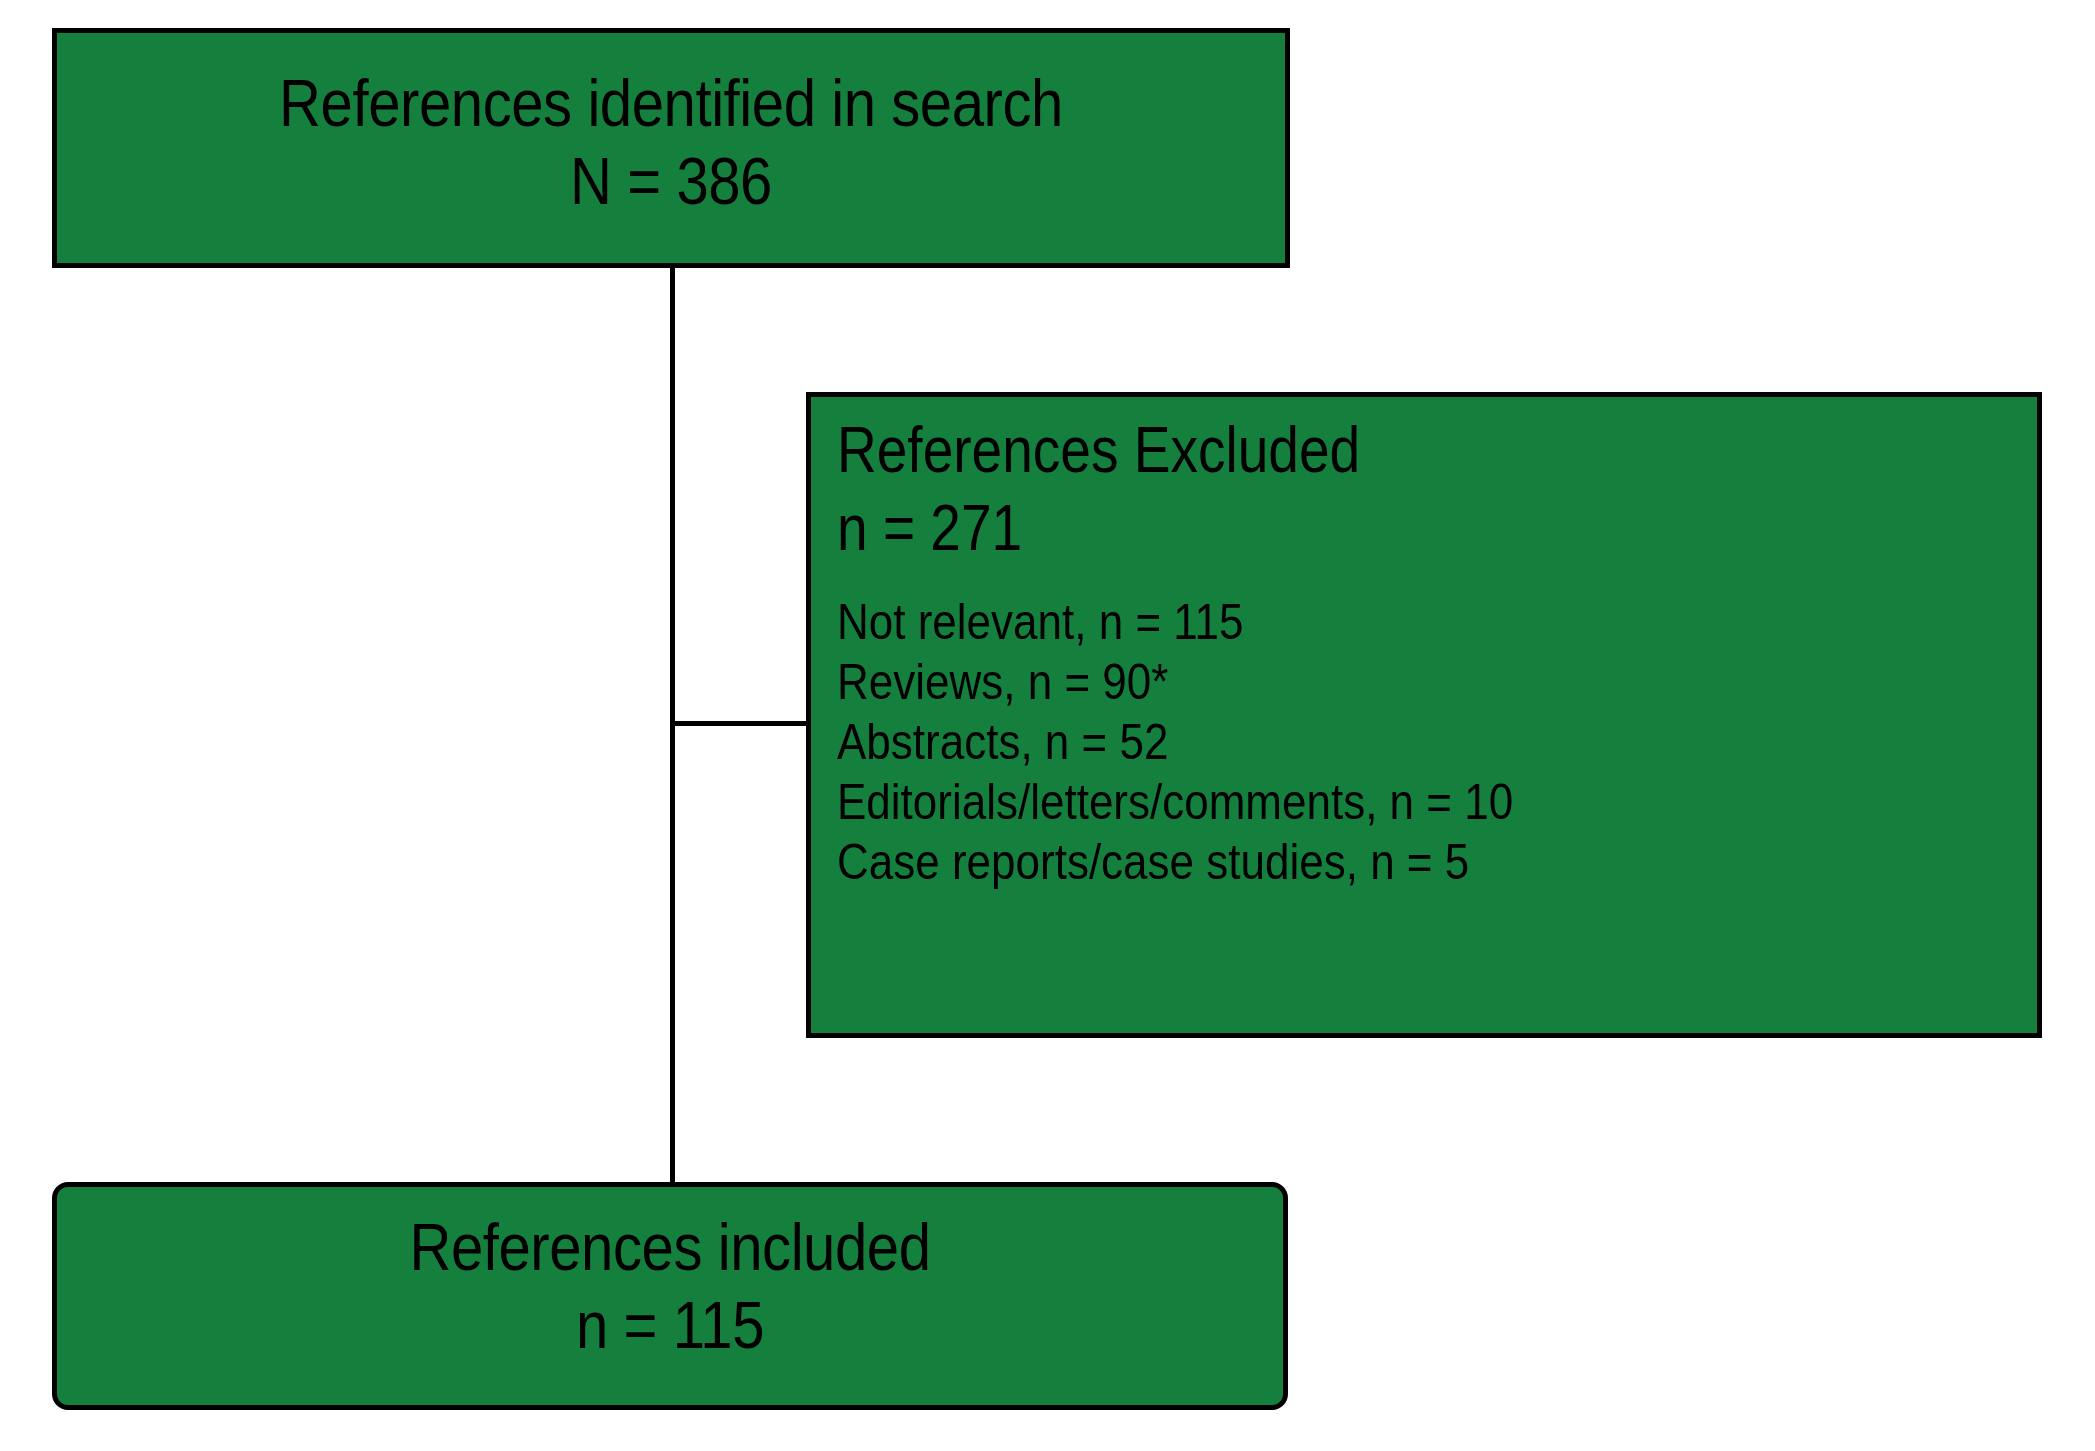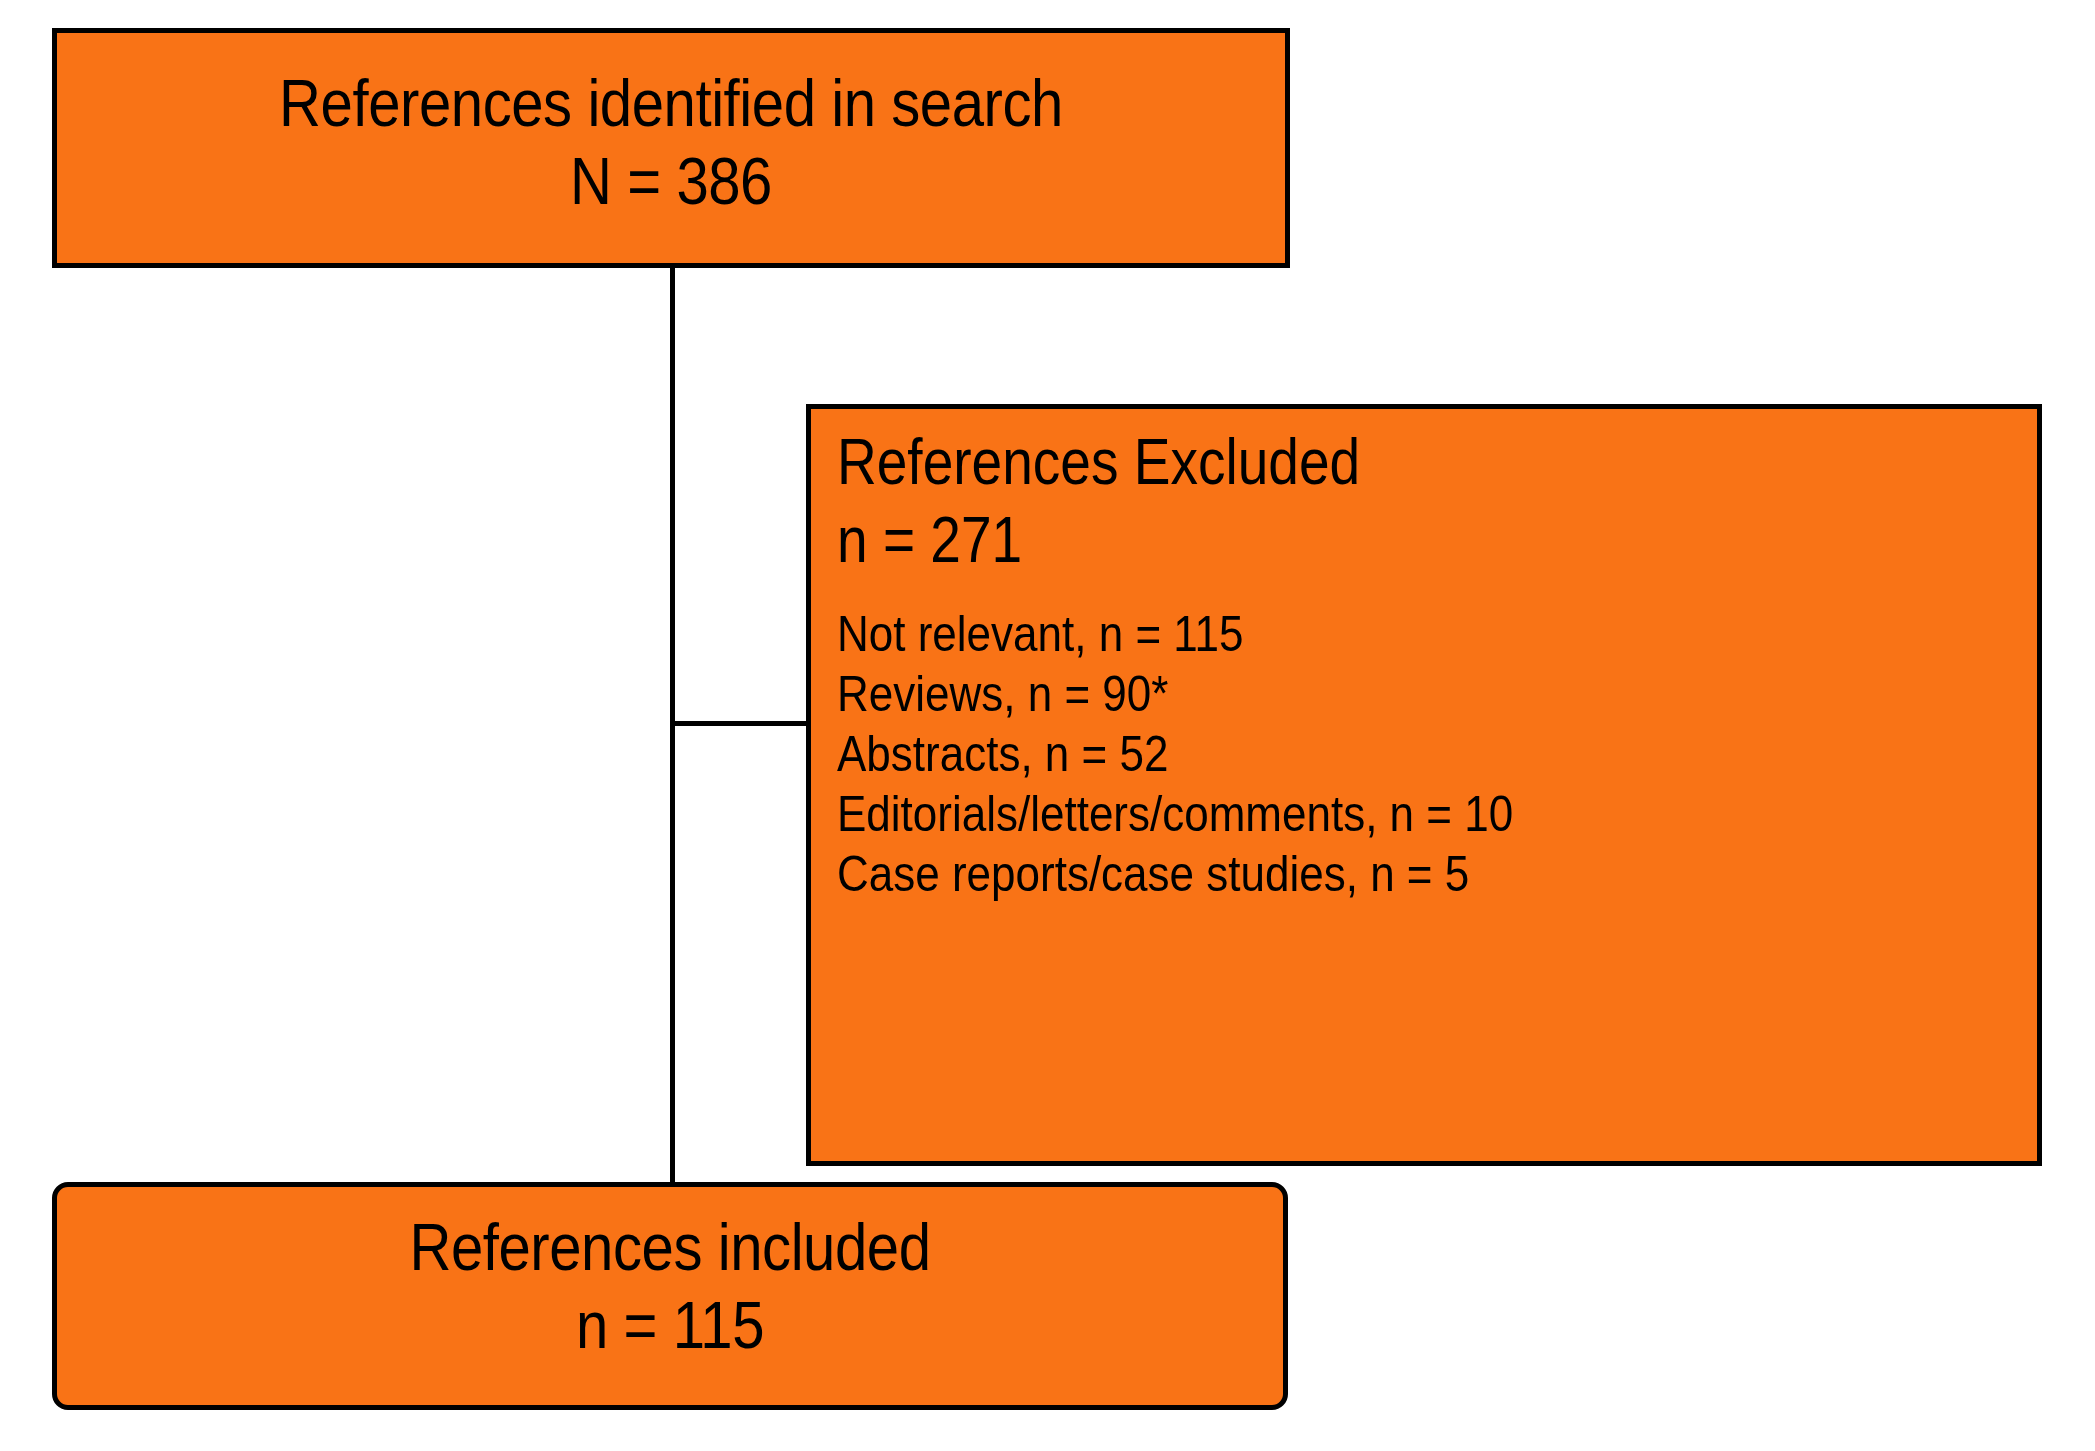--- a/index.html
+++ b/index.html
@@ -17,35 +17,35 @@
     height: 1451px;
     background: #ffffff;
     overflow: hidden;
   }
 
   
   .box {
     position: absolute;
     box-sizing: border-box;
     border: 5px solid #000000;
-    background: #f97316;
+    background: #15803d;
     z-index: 3;
   }
 
   #box-identified {
     left: 52px;
     top: 28px;
     width: 1238px;
     height: 240px;
   }
   #box-excluded {
     left: 806px;
-    top: 404px;
+    top: 392px;
     width: 1236px;
-    height: 762px;
+    height: 646px;
   }
   #box-included {
     left: 52px;
     top: 1182px;
     width: 1236px;
     height: 228px;
     border-radius: 16px;
   }
 
   

